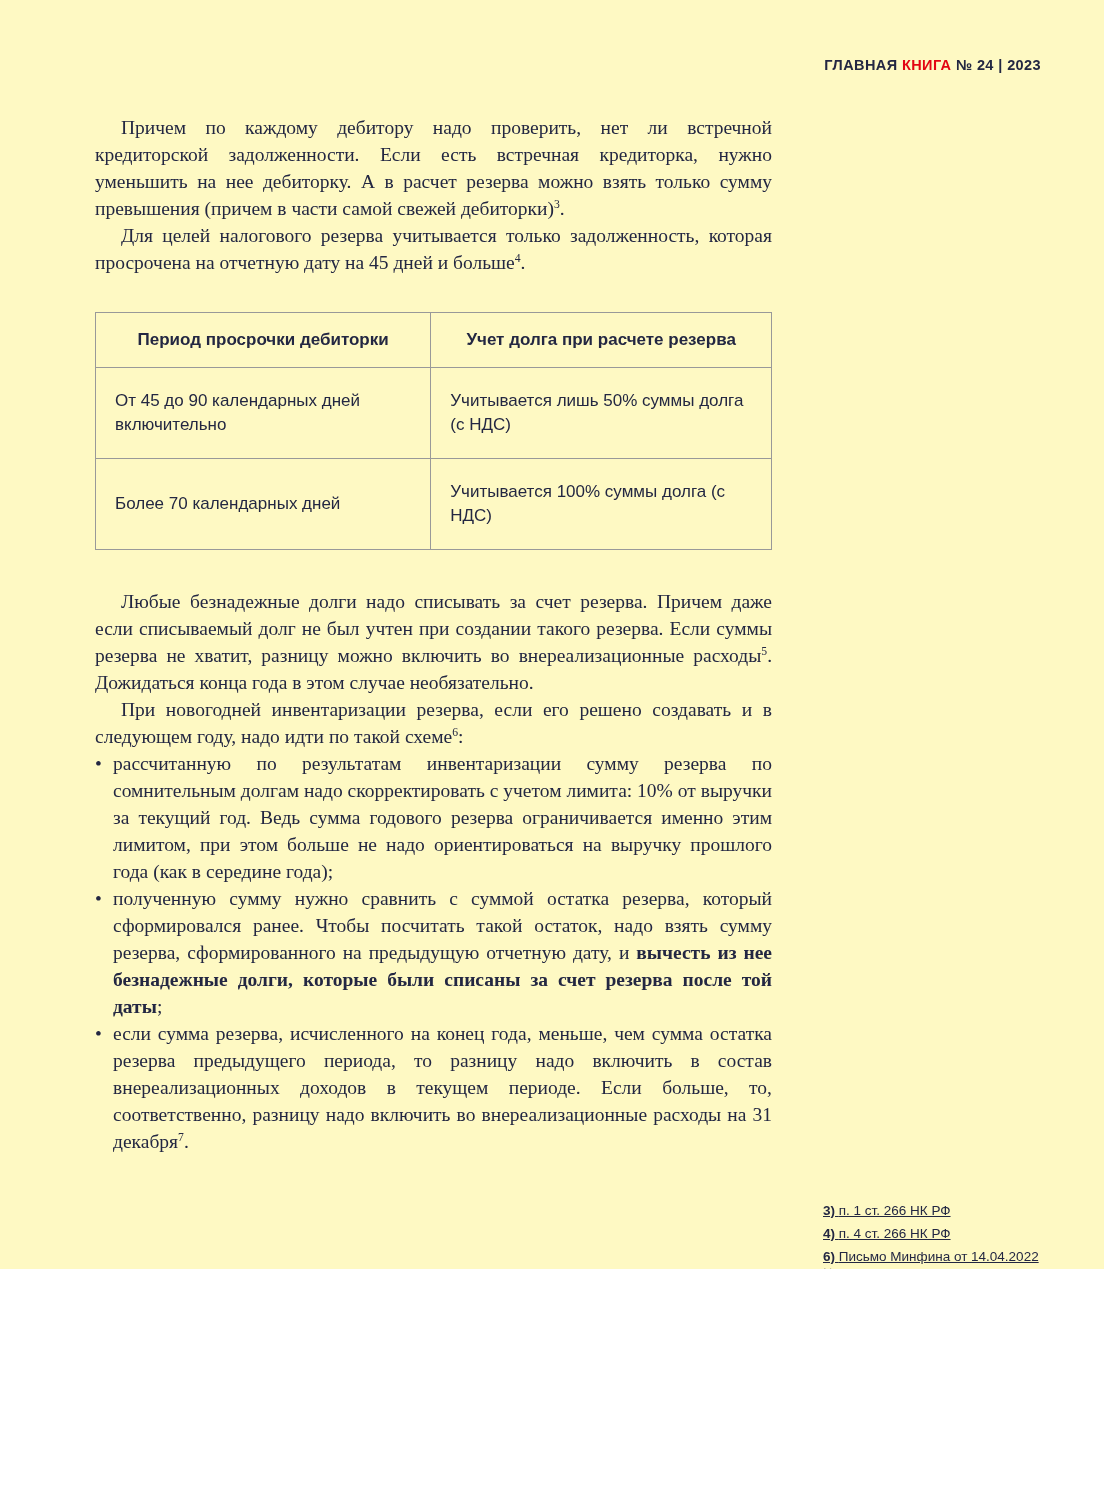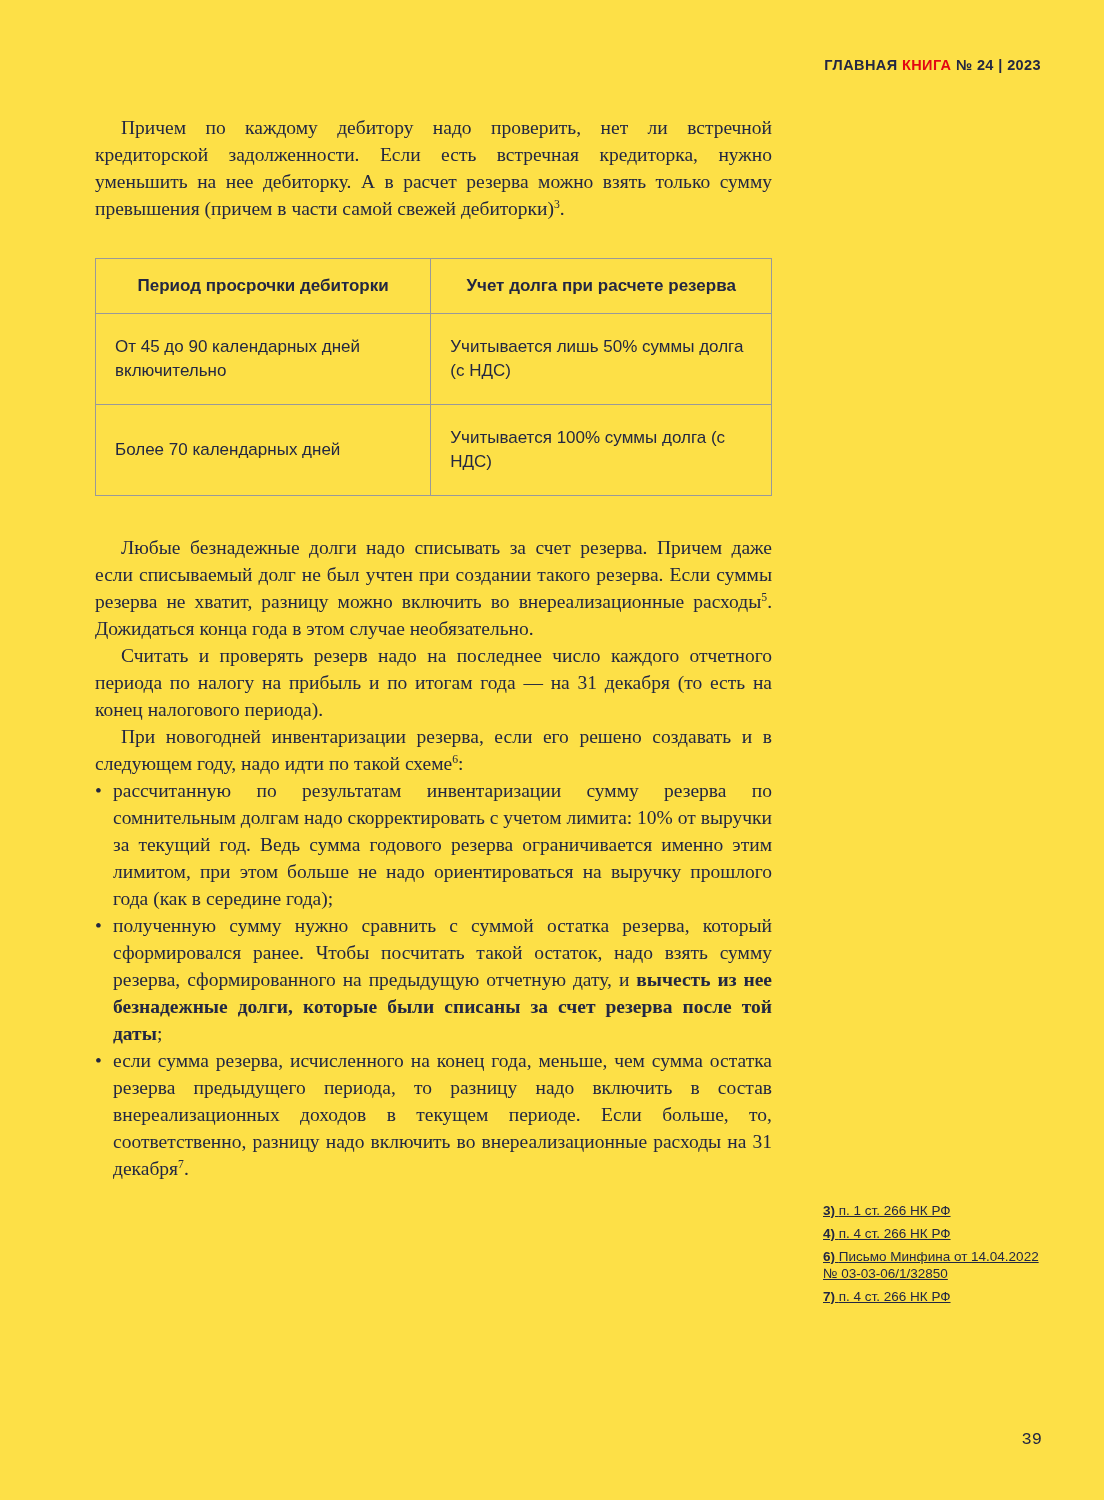--- a/index.html
+++ b/index.html
@@ -1,21 +1,21 @@
 <!DOCTYPE html>
 <html lang="ru"><head>
 <meta charset="utf-8">
 <style>
   * { margin: 0; padding: 0; box-sizing: border-box; }
   html, body { background: #ffffff; }
   .page {
     position: relative;
     width: 1104px;
-    height: 1500px;
-    background: #fde047;
+    height: 1269px;
+    background: #fef9c3;
     font-family: "Liberation Serif", serif;
     color: #232742;
     overflow: hidden;
   }
 
   
   .masthead {
     position: absolute;
     top: 57px;
     right: 63px;
@@ -114,20 +114,21 @@
 
 <div class="page">
 
   <div class="masthead">
     <span>ГЛАВНАЯ </span><span class="brand-red">КНИГА</span><span> № 24 | 2023</span>
   </div>
 
   <div class="main-col">
     <div id="content-top">
         <div class="para"><span>Причем по каждому дебитору надо проверить, нет ли встречной кредиторской задолженности. Если есть встречная кредиторка, нужно уменьшить на нее дебиторку. А в расчет резерва можно взять только сумму превышения (причем в части самой свежей дебиторки)</span><sup>3</sup><span>.</span></div>
+        <div class="para"><span>Для целей налогового резерва учитывается только задолженность, которая просрочена на отчетную дату на 45 дней и больше</span><sup>4</sup><span>.</span></div>
       </div>
 
     <div class="table-wrap">
       <table class="deadline-table">
         <thead>
           <tr id="table-head-row">
               <th>Период просрочки дебиторки</th>
               <th>Учет долга при расчете резерва</th>
             </tr>
         </thead>
@@ -139,21 +140,20 @@
             <tr>
               <td class="col-left">Более 70 календарных дней</td>
               <td class="col-right">Учитывается 100% суммы долга (с НДС)</td>
             </tr>
           </tbody>
       </table>
     </div>
 
     <div id="content-bottom">
         <div class="para"><span>Любые безнадежные долги надо списывать за счет резерва. Причем даже если списываемый долг не был учтен при создании такого резерва. Если суммы резерва не хватит, разницу можно включить во внереализационные расходы</span><sup>5</sup><span>. Дожидаться конца года в этом случае необязательно.</span></div>
-        <div class="para"><span>Считать и проверять резерв надо на последнее число каждого отчетного периода по налогу на прибыль и по итогам года — на 31 декабря (то есть на конец налогового периода).</span></div>
         <div class="para"><span>При новогодней инвентаризации резерва, если его решено создавать и в следующем году, надо идти по такой схеме</span><sup>6</sup><span>:</span></div>
         <div class="bullet"><span class="dot">•</span><span>рассчитанную по результатам инвентаризации сумму резерва по сомнительным долгам надо скорректировать с учетом лимита: 10% от выручки за текущий год. Ведь сумма годового резерва ограничивается именно этим лимитом, при этом больше не надо ориентироваться на выручку прошлого года (как в середине года);</span></div>
         <div class="bullet"><span class="dot">•</span><span>полученную сумму нужно сравнить с суммой остатка резерва, который сформировался ранее. Чтобы посчитать такой остаток, надо взять сумму резерва, сформированного на предыдущую отчетную дату, и </span><b>вычесть из нее безнадежные долги, которые были списаны за счет резерва после той даты</b><span>;</span></div>
         <div class="bullet"><span class="dot">•</span><span>если сумма резерва, исчисленного на конец года, меньше, чем сумма остатка резерва предыдущего периода, то разницу надо включить в состав внереализационных доходов в текущем периоде. Если больше, то, соответственно, разницу надо включить во внереализационные расходы на 31 декабря</span><sup>7</sup><span>.</span></div>
       </div>
   </div>
 
   <div class="footnotes" id="footnotes">
       <div class="footnote"><b>3) </b><span>п. 1 ст. 266 НК РФ</span></div>
       <div class="footnote"><b>4) </b><span>п. 4 ст. 266 НК РФ</span></div>

